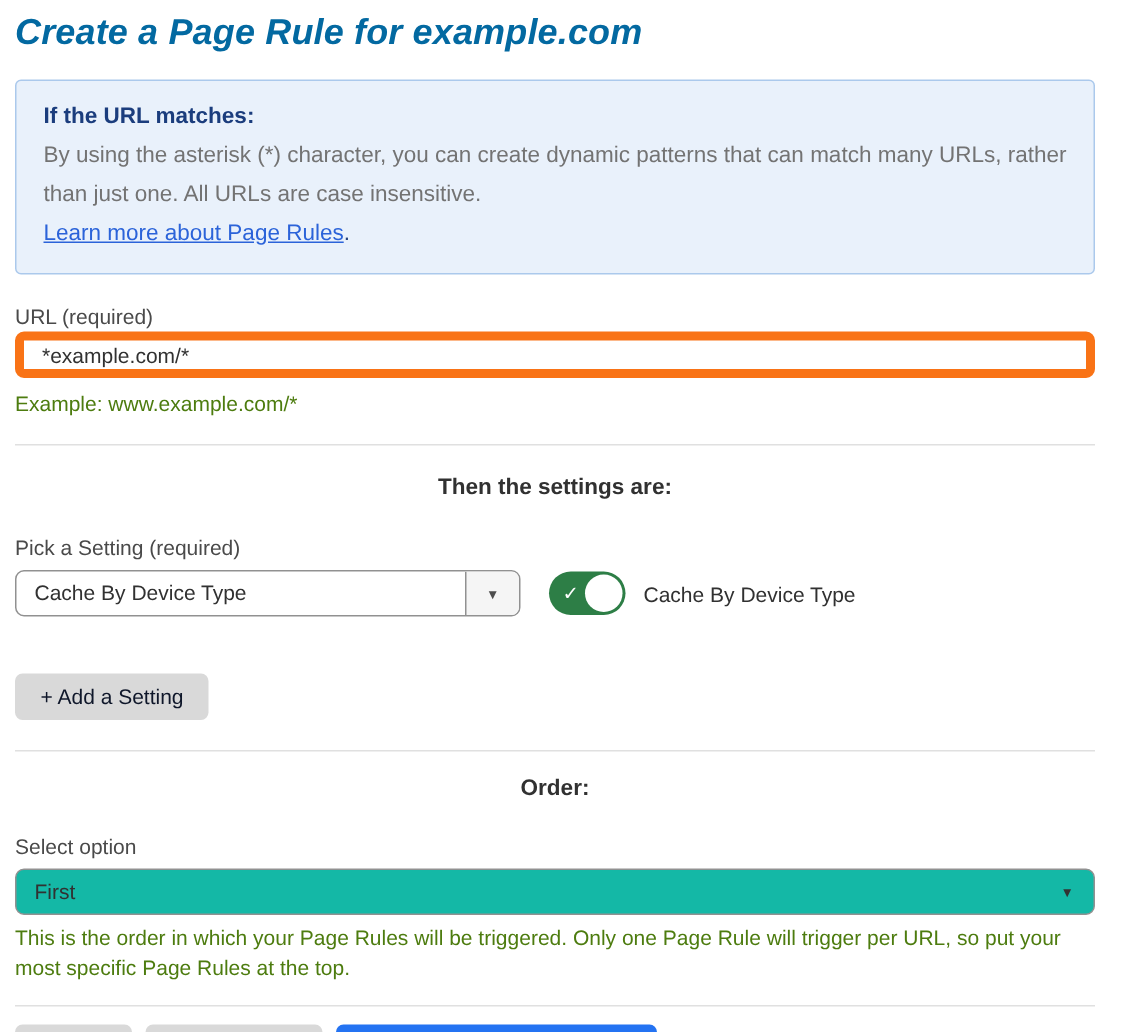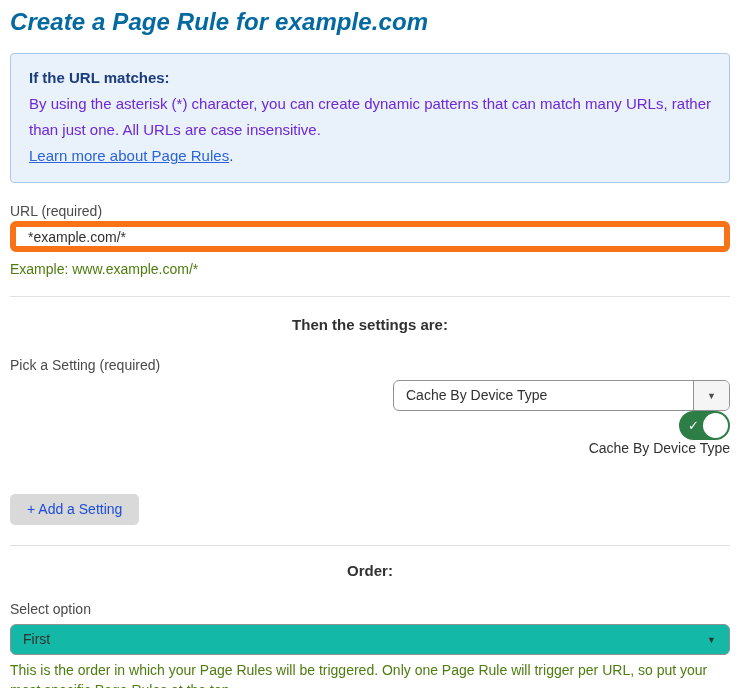--- a/index.html
+++ b/index.html
@@ -25,21 +25,21 @@
     margin-top: 17px;
     background: #e9f1fb;
     border: 1px solid #abc9ec;
     border-radius: 4px;
     padding: 11px 18px 13px 18px;
     font-size: 15px;
     line-height: 26px;
     color: #24407c;
   }
   .info-heading { font-weight: bold; color: #1b3d7d; }
-  .info-body { color: #6d28d9; }
+  .info-body { color: #737373; }
   .info-link {
     color: #2b63d9;
     text-decoration: underline;
     cursor: pointer;
   }
 
   
   .field-label { margin-top: 20px; font-size: 14px; color: #4a4a4a; }
   .helper-text { margin-top: 7px; font-size: 14px; color: #4d7c0f; line-height: 20px; }
 
@@ -66,21 +66,21 @@
   .section-heading {
     margin-top: 19px;
     font-size: 15px;
     font-weight: bold;
     color: #313131;
     text-align: center;
   }
   .section-heading.order { margin-top: 16px; }
 
   
-  .setting-row { margin-top: 7px; display: flex; align-items: flex-end; flex-direction: column; }
+  .setting-row { margin-top: 7px; display: flex; align-items: center; }
   .select-group {
     display: flex;
     width: 337px;
     height: 31px;
     border: 1px solid #919191;
     border-radius: 6px;
     overflow: hidden;
     background: #ffffff;
     cursor: pointer;
   }
@@ -136,21 +136,21 @@
   
   .btn {
     display: inline-block;
     height: 31px;
     border: none;
     border-radius: 5px;
     font-size: 14px;
     font-family: inherit;
     cursor: pointer;
     padding: 0 17px;
-    color: #1d4ed8;
+    color: #0f172a;
     background: #d9d9d9;
     line-height: 31px;
   }
   .btn-add { margin-top: 38px; }
   .btn-primary { color: #ffffff; padding: 0 19px; }
 
   
   .wide-select {
     position: relative;
     margin-top: 7px;

